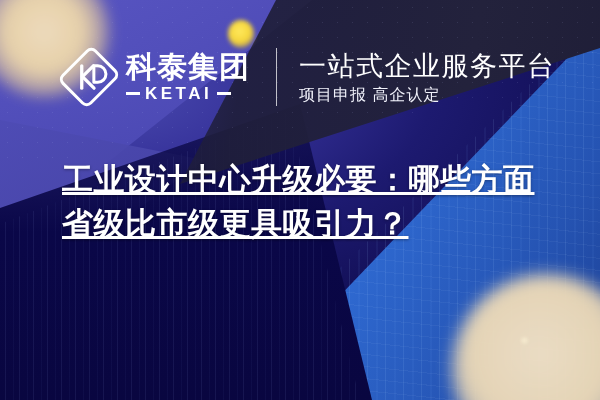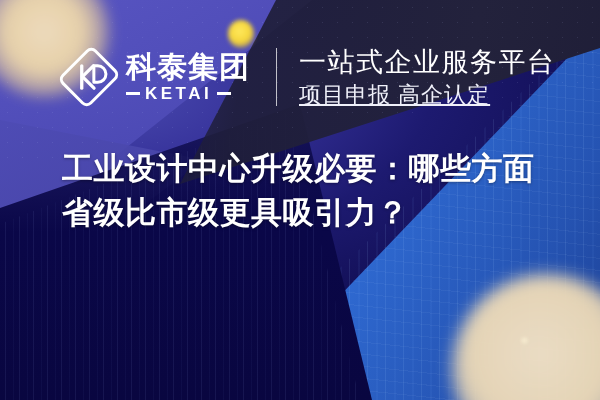--- a/index.html
+++ b/index.html
@@ -185,41 +185,41 @@
 
   .slogan { display: flex; flex-direction: column; }
   .slogan-main {
     font-size: 27px;
     color: #ffffff;
     letter-spacing: 1.5px;
     line-height: 1.12;
     white-space: nowrap;
   }
   .slogan-sub {
-    font-size: 22px;
+    font-size: 16px;
     color: #f0f1fa;
     letter-spacing: 1px;
     line-height: 1.1;
     margin-top: 5px;
     white-space: nowrap;
-    text-decoration: underline;
   }
 
   
   .headline {
     position: absolute;
     left: 62px;
-    top: 147px;
+    top: 158px;
     width: 500px;
     font-size: 31px;
     font-weight: 700;
     color: #ffffff;
     line-height: 1.42;
     letter-spacing: .5px;
     text-shadow: 0 1px 3px rgba(0,0,0,.35);
+    text-decoration: underline;
   }
 </style>
 </head>
 <body>
 
 <div id="banner">
 
   <div class="layer bg-base"></div>
   <div class="layer bg-violet"></div>
   <div class="layer bg-violet2"></div>

